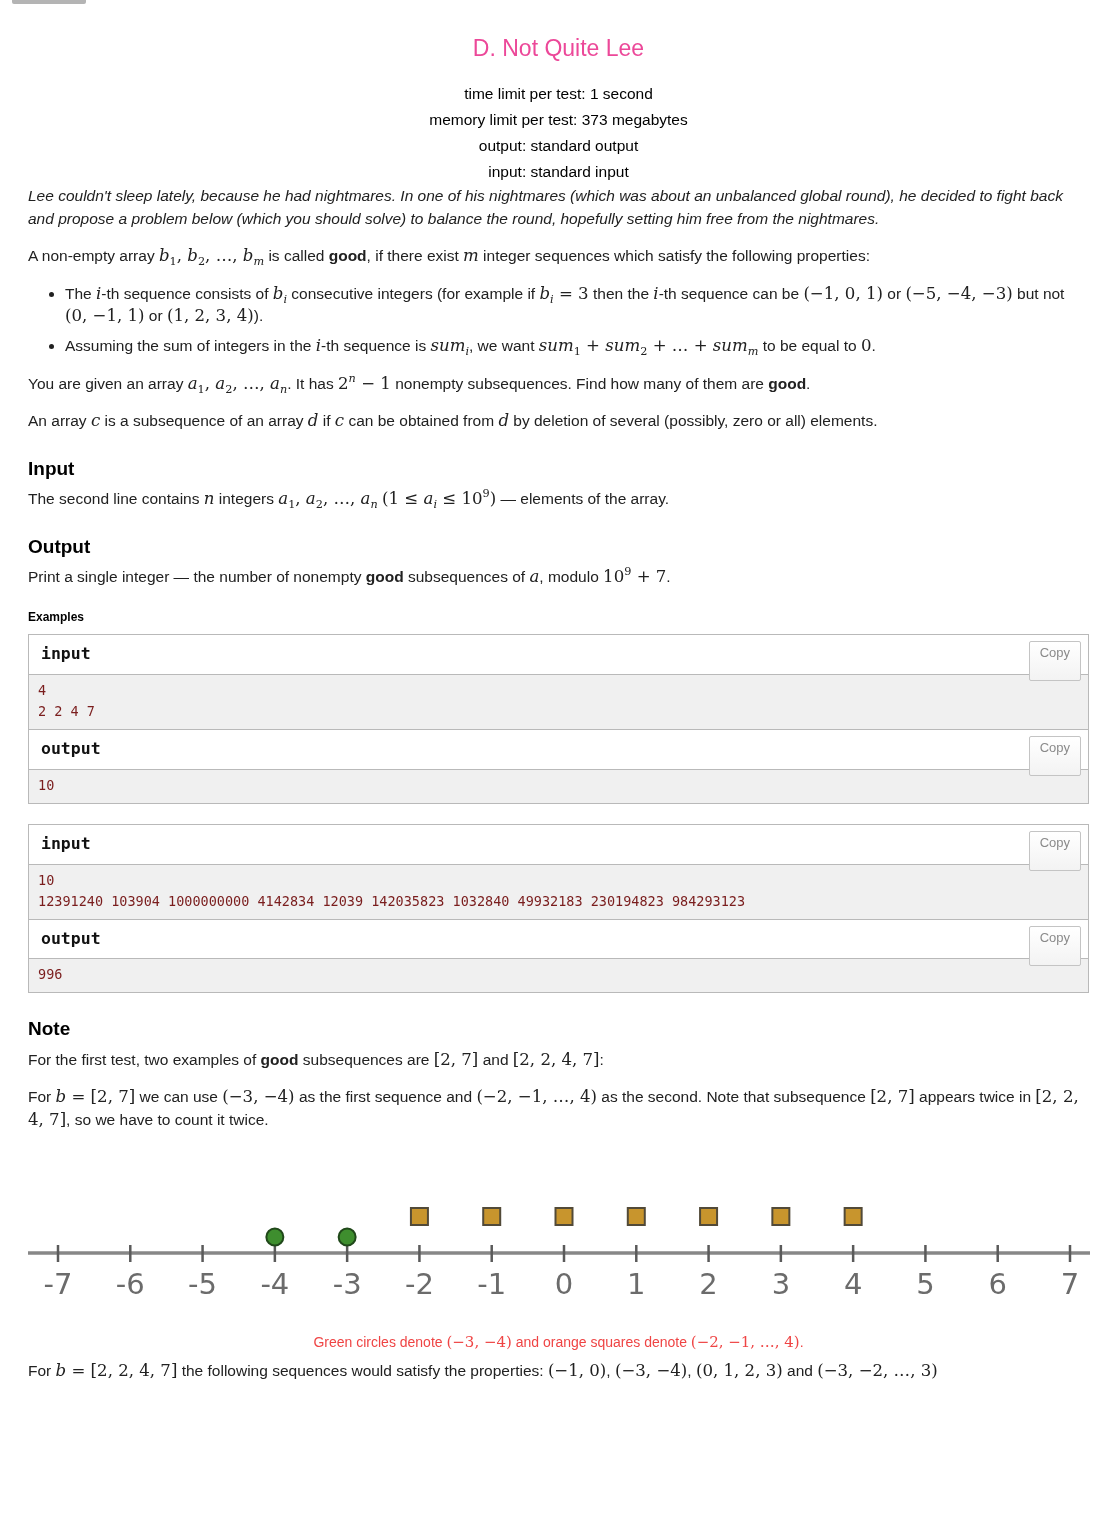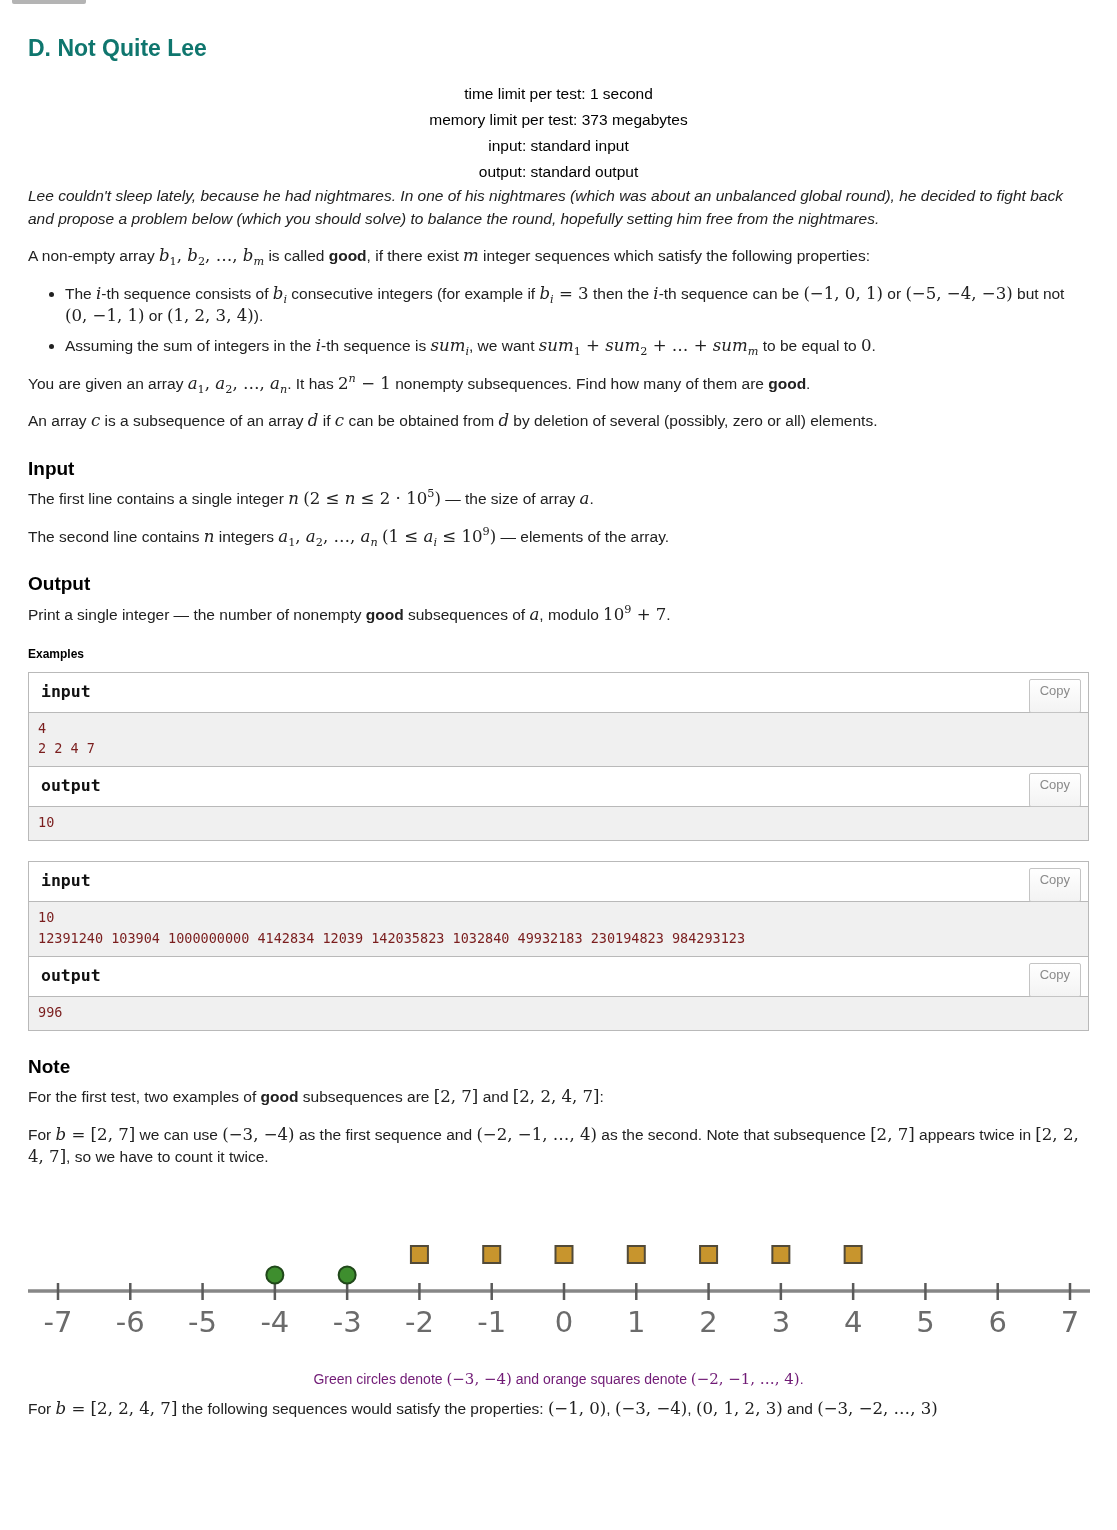--- a/index.html
+++ b/index.html
@@ -7,21 +7,21 @@
   body {
     width:1117px; min-height:1530px; position:relative;
     font-family:"Liberation Sans", sans-serif;
     color:#212121; font-size:15.5px; line-height:1.45;
   }
   .clipped-top-bar{ position:absolute; top:0; left:12px; width:74px; height:4px;
     background:#b4b4b4; border-radius:0 0 2px 2px; }
   .page{ padding:0 28px; }
 
   
-  .prob-title{ text-align:left; font-size:23px; font-weight:700; color:#0f766e;
+  .prob-title{ text-align:center; font-size:23px; font-weight:400; color:#ec4899;
     margin:32px 0 16px; }
   .prob-meta{ text-align:center; font-size:15.5px; color:#000; line-height:26px;
     }
 
   
   p{ margin:0 0 15px; }
   .legend{ font-style:italic; }
   .rt-b{ font-weight:bold; }
   .rt-m{ font-family:"DejaVu Serif", serif; font-size:107%; line-height:1; }
   .rt-m .it, .rt-m.it{ font-style:italic; }
@@ -41,55 +41,54 @@
     color:#111; border-bottom:1px solid #b9b9b9; }
   .sample .bar + .pre-wrap{ border-top:none; }
   .sample .pre-wrap{ background:#f0f0f0; border-bottom:1px solid #b9b9b9; }
   .sample .pre-wrap:last-child{ border-bottom:none; }
   .sample pre{ margin:0; padding:5px 9px 7px;
     font-family:"DejaVu Sans Mono", monospace; font-size:13.5px; line-height:1.55;
     color:#7a1d1d; white-space:pre-wrap; }
   .copy-btn{ position:absolute; right:7px; top:6px;
     font-family:"Liberation Sans", sans-serif; font-size:13px; color:#8a8a8a;
     background:linear-gradient(#ffffff,#f3f3f3); border:1px solid #c4c4c4;
-    border-radius:2px; padding:3px 10px 14px; cursor:pointer; }
+    border-radius:2px; padding:3px 10px 20px; cursor:pointer; }
 
   
   .figure{ margin:70px 0 22px; text-align:center; }
-  .caption{ text-align:center; font-size:14px; color:#701a75; margin:0 0 8px; }
+  .caption{ text-align:center; font-size:14px; color:#ef4444; margin:0 0 8px; }
 </style>
 </head>
 <body>
 
 <div class="clipped-top-bar"></div>
 
 <div class="page">
 
   <div class="prob-title">D. Not Quite Lee</div>
   <div class="prob-meta">
     <div>time limit per test: 1 second</div>
     <div>memory limit per test: 373 megabytes</div>
+    <div>output: standard output</div>
     <div>input: standard input</div>
-    <div>output: standard output</div>
   </div>
 
   <p class="legend">Lee couldn't sleep lately, because he had nightmares. In one of his nightmares (which was about an unbalanced global round), he decided to fight back and propose a problem below (which you should solve) to balance the round, hopefully setting him free from the nightmares.</p>
 
   <p>A non-empty array <span class="rt-m"><span class="it">b</span><sub>1</sub></span><span class="rt-m">, </span><span class="rt-m"><span class="it">b</span><sub>2</sub></span><span class="rt-m">, …, </span><span class="rt-m"><span class="it">b</span><sub class="it">m</sub></span> is called <span class="rt-b">good</span>, if there exist <span class="rt-m it">m</span> integer sequences which satisfy the following properties:</p>
 
   <ul class="props">
     <li>The <span class="rt-m it">i</span>-th sequence consists of <span class="rt-m"><span class="it">b</span><sub class="it">i</sub></span> consecutive integers (for example if <span class="rt-m"><span class="it">b</span><sub class="it">i</sub></span><span class="rt-m"> = 3</span> then the <span class="rt-m it">i</span>-th sequence can be <span class="rt-m">(−1, 0, 1)</span> or <span class="rt-m">(−5, −4, −3)</span> but not <span class="rt-m">(0, −1, 1)</span> or <span class="rt-m">(1, 2, 3, 4)</span>).</li>
     <li>Assuming the sum of integers in the <span class="rt-m it">i</span>-th sequence is <span class="rt-m"><span class="it">sum</span><sub class="it">i</sub></span>, we want <span class="rt-m"><span class="it">sum</span><sub>1</sub></span><span class="rt-m"> + </span><span class="rt-m"><span class="it">sum</span><sub>2</sub></span><span class="rt-m"> + … + </span><span class="rt-m"><span class="it">sum</span><sub class="it">m</sub></span> to be equal to <span class="rt-m">0</span>.</li>
   </ul>
 
   <p>You are given an array <span class="rt-m"><span class="it">a</span><sub>1</sub></span><span class="rt-m">, </span><span class="rt-m"><span class="it">a</span><sub>2</sub></span><span class="rt-m">, …, </span><span class="rt-m"><span class="it">a</span><sub class="it">n</sub></span>. It has <span class="rt-m"><span>2</span><sup class="it">n</sup></span><span class="rt-m"> − 1</span> nonempty subsequences. Find how many of them are <span class="rt-b">good</span>.</p>
   <p>An array <span class="rt-m it">c</span> is a subsequence of an array <span class="rt-m it">d</span> if <span class="rt-m it">c</span> can be obtained from <span class="rt-m it">d</span> by deletion of several (possibly, zero or all) elements.</p>
 
   <h2 class="sec">Input</h2>
-  <p>The first line contains a single integer <span class="rt-m it">n</span> <span class="rt-m">(2 ≤ </span><span class="rt-m it">n</span><span class="rt-m"> ≤ 2 · </span><span class="rt-m"><span>10</span><sup>5</sup></span><span class="rt-m">)</span> — the size of array <span class="rt-m it">a</span>.</p>
   <p>The second line contains <span class="rt-m it">n</span> integers <span class="rt-m"><span class="it">a</span><sub>1</sub></span><span class="rt-m">, </span><span class="rt-m"><span class="it">a</span><sub>2</sub></span><span class="rt-m">, …, </span><span class="rt-m"><span class="it">a</span><sub class="it">n</sub></span> <span class="rt-m">(1 ≤ </span><span class="rt-m"><span class="it">a</span><sub class="it">i</sub></span><span class="rt-m"> ≤ </span><span class="rt-m"><span>10</span><sup>9</sup></span><span class="rt-m">)</span> — elements of the array.</p>
 
   <h2 class="sec">Output</h2>
   <p>Print a single integer — the number of nonempty <span class="rt-b">good</span> subsequences of <span class="rt-m it">a</span>, modulo <span class="rt-m"><span>10</span><sup>9</sup></span><span class="rt-m"> + 7</span>.</p>
 
   <h3 class="sec">Examples</h3>
 
   <div class="sample">
     <div class="bar">
       <span>input</span>

